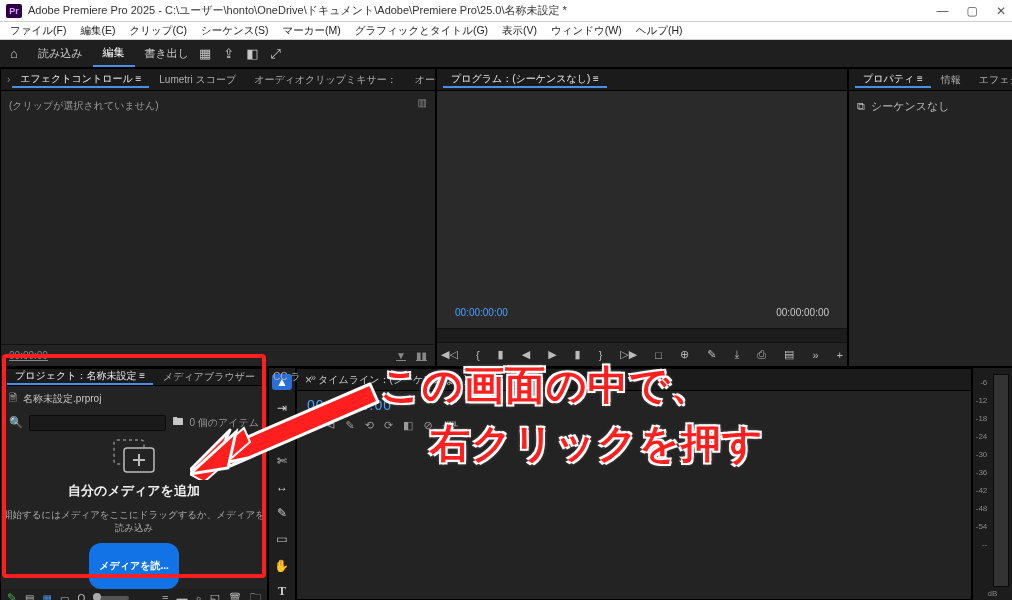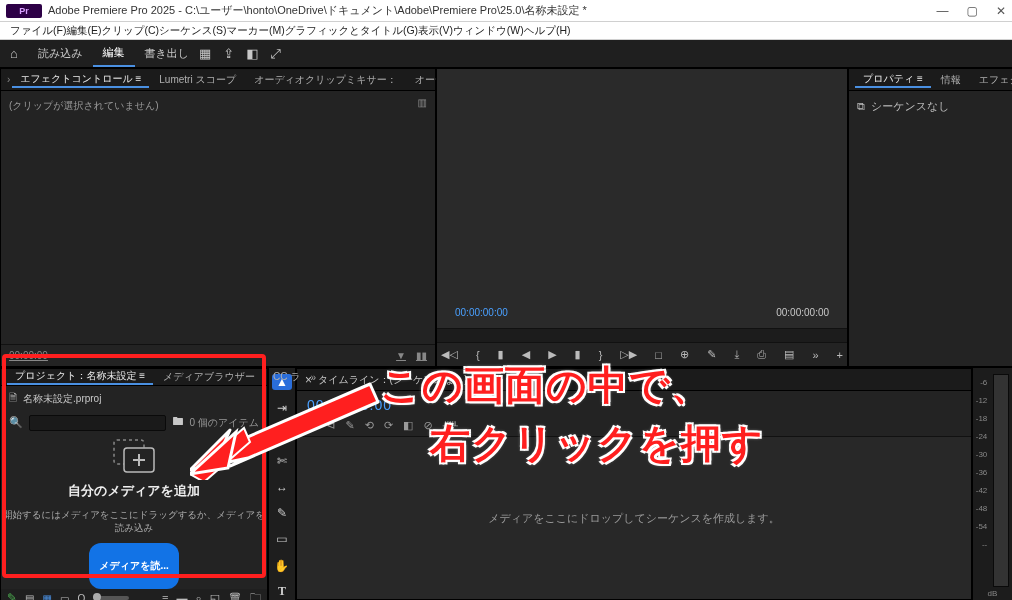--- a/index.html
+++ b/index.html
@@ -1,22 +1,22 @@
 <!DOCTYPE html>
 <html><head>
 <meta charset="utf-8">
 <style>
   * { box-sizing: border-box; margin: 0; padding: 0; }
   html, body { width: 1012px; height: 600px; overflow: hidden; font-family: "Segoe UI", Meiryo, sans-serif; background:#1c1c1c; color:#c8c8c8; }
   
   .titlebar { height:22px; background:#fff; color:#333; display:flex; align-items:center; font-size:11px; padding:0 6px; border-bottom:1px solid #d0d0d0;}
-  .titlebar .pr { width:36px; height:14px; background:#2d0046; color:#d9a0ff; font-size:9px; font-weight:bold; display:flex; align-items:center; justify-content:center; border-radius:2px; margin-right:6px;}
+  .titlebar .pr { width:16px; height:14px; background:#2d0046; color:#d9a0ff; font-size:9px; font-weight:bold; display:flex; align-items:center; justify-content:center; border-radius:2px; margin-right:6px;}
   .win-btns { margin-left:auto; display:flex; gap:18px; color:#555; font-size:12px;}
   
-  .menubar { height:18px; background:#fff; font-size:10.5px; color:#222; display:flex; align-items:center; padding:0 10px; border-bottom:1px solid #d0d0d0;}
+  .menubar { height:18px; background:#fff; font-size:10.5px; color:#222; display:flex; align-items:center; gap:14px; padding:0 10px; border-bottom:1px solid #d0d0d0;}
   
   .wsbar { height:28px; background:#1f1f1f; display:flex; align-items:center; font-size:11px; color:#c8c8c8; border-bottom:1px solid #000;}
   .wsbar .home { width:28px; text-align:center; font-size:13px;}
   .wsbar .wslabel { padding:0 10px; height:100%; display:flex; align-items:center;}
   .wsbar .wslabel.active { border-bottom:2px solid #4a90e2; color:#fff;}
   .wsbar .center { flex:1; text-align:center; color:#c8c8c8;}
   .wsbar .right-icons { display:flex; gap:12px; padding-right:10px; font-size:13px;}
   
   .row-top { display:flex; height:300px; border-bottom:1px solid #000;}
   .row-bot { display:flex; height:232px;}
@@ -133,20 +133,23 @@
     <div class="ec-foot">
       <span>00:00:00</span>
       <span class="r">
         <span>▼</span>
         <span>▮▮</span>
       </span>
     </div>
   </div>
 
   <div class="panel" style="flex:1;">
+    <div class="tabs">
+      <span class="tab active">プログラム：(シーケンスなし) ≡</span>
+    </div>
     <div class="prog-view">
       <span>00:00:00:00</span>
       <span style="color:#c8c8c8;">00:00:00:00</span>
     </div>
     <div style="height:14px;background:#1c1c1c;border-top:1px solid #111;"></div>
     <div class="prog-controls">
       <span class="ico">◀◁</span>
       <span class="ico">{</span>
       <span class="ico">▮</span>
       <span class="ico">◀</span>
@@ -248,23 +251,20 @@
     <div class="tl-ctrl">
       <span>⊳</span>
       <span>⊲</span>
       <span>✎</span>
       <span>⟲</span>
       <span>⟳</span>
       <span>◧</span>
       <span>⊘</span>
       <span>ᚊ</span>
     </div>
-    <div class="tl-body">
-      <span>メディアをここにドロップしてシーケンスを作成します。</span>
-    </div>
   </div>
 
   <div class="meter">
     <div style="display:flex;gap:2px;height:100%;">
       <div class="scale">
         <span>-6</span>
         <span>-12</span>
         <span>-18</span>
         <span>-24</span>
         <span>-30</span>

